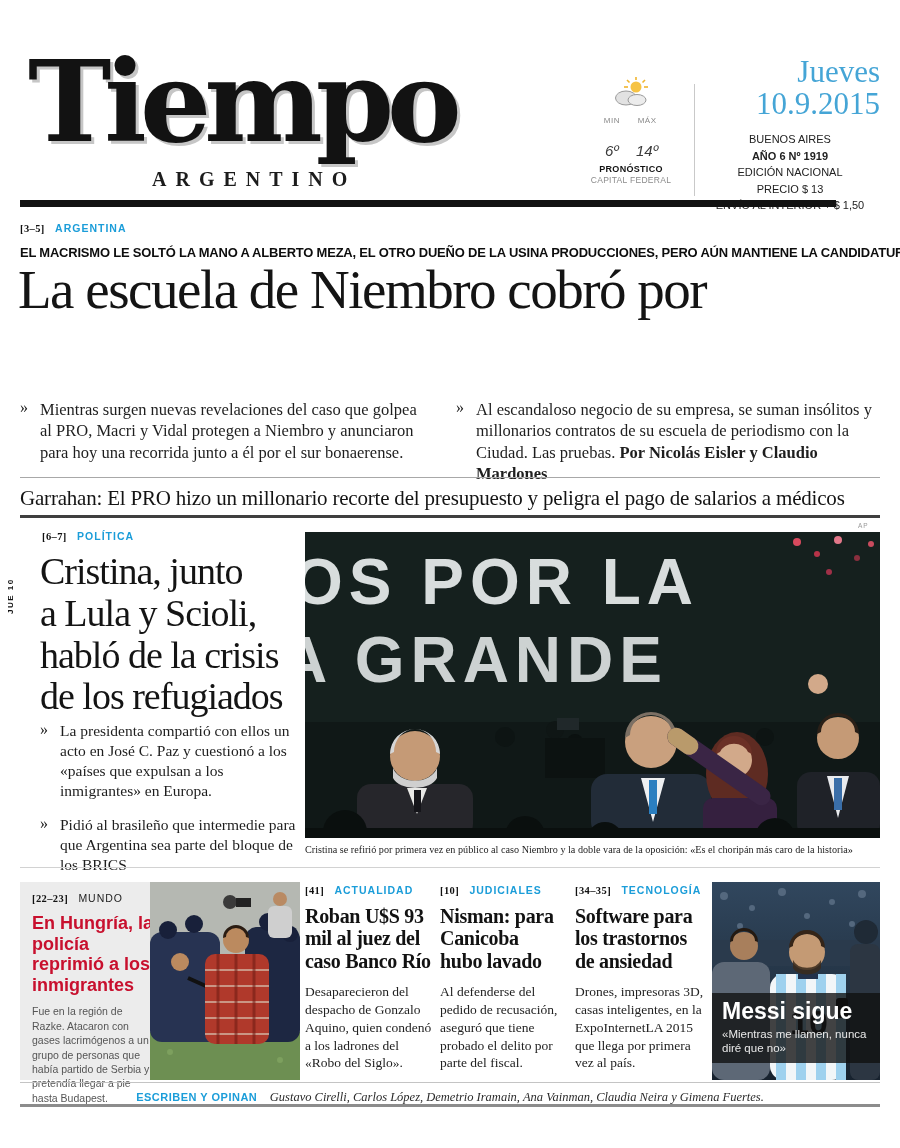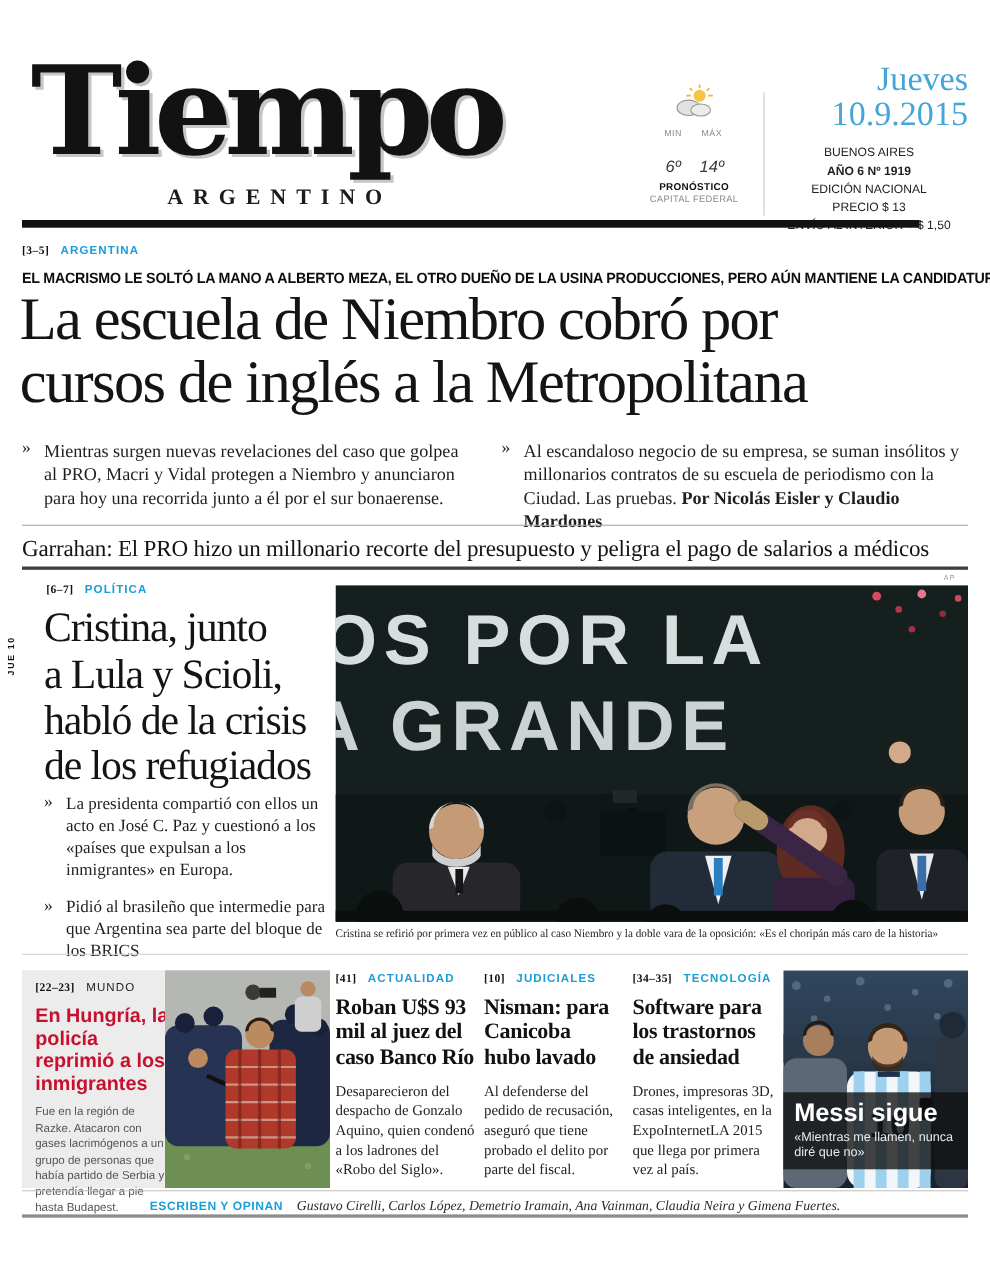--- a/index.html
+++ b/index.html
@@ -150,21 +150,20 @@
 
   <div class="abs m-rule"></div>
 
   <div class="abs sec-label lead-label">
     <span class="pages">[3–5]</span>
     <span class="name">ARGENTINA</span>
   </div>
   <div class="abs kicker">EL MACRISMO LE SOLTÓ LA MANO A ALBERTO MEZA, EL OTRO DUEÑO DE LA USINA PRODUCCIONES, PERO AÚN MANTIENE LA CANDIDATURA DEL PERIODISTA</div>
   <div class="abs lead-headline">
     <div>La escuela de Niembro cobró por</div>
-    <div>cursos de inglés a la Metropolitana</div>
   </div>
   <div class="abs lead-bullets">
     <div class="colL bullet">
       <span class="mark">»</span>
       <span class="txt">Mientras surgen nuevas revelaciones del caso que golpea al PRO, Macri y Vidal protegen a Niembro y anunciaron para hoy una recorrida junto a él por el sur bonaerense.</span>
     </div>
     <div class="colR bullet">
       <span class="mark">»</span>
       <span class="txt"><span>Al escandaloso negocio de su empresa, se suman insólitos y millonarios contratos de su escuela de periodismo con la Ciudad. Las pruebas. </span><b>Por Nicolás Eisler y Claudio Mardones</b></span>
     </div>

